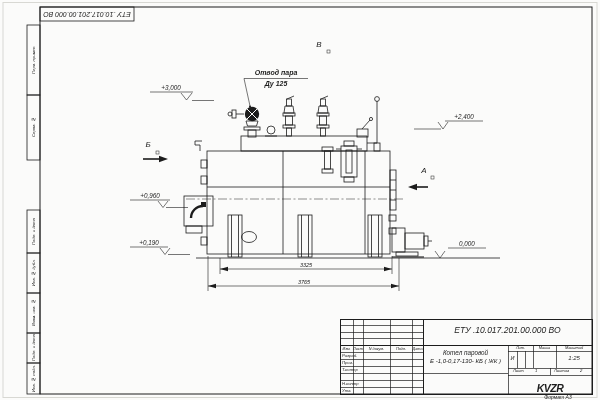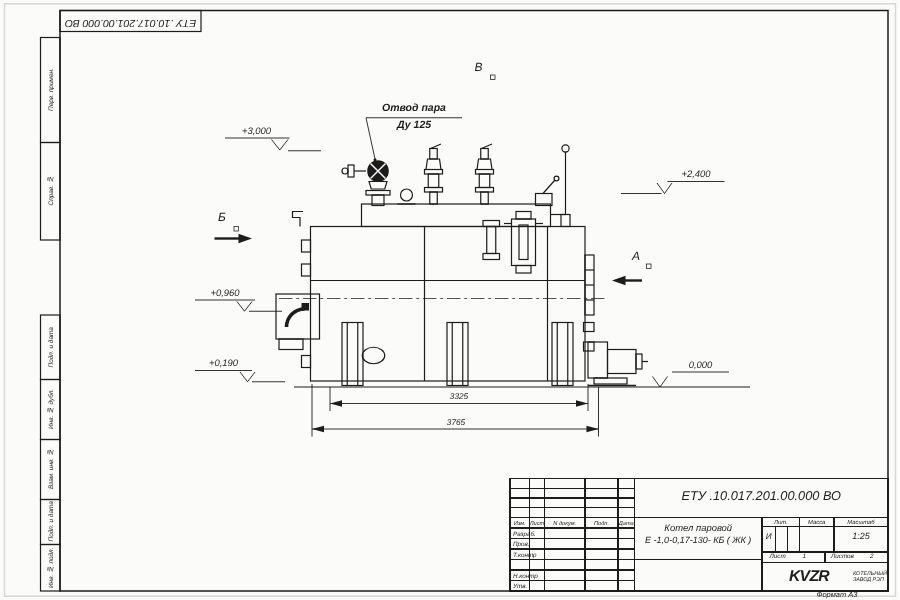--- a/index.html
+++ b/index.html
@@ -5,21 +5,21 @@
   html,body{margin:0;padding:0;background:#e9e9e7;}
   #page{position:relative;width:600px;height:400px;background:#fbfbfa;overflow:hidden;
         font-family:"Liberation Sans",sans-serif;color:#1c1c1c;}
   svg{position:absolute;left:0;top:0;}
   .t{position:absolute;font-style:italic;color:#1c1c1c;white-space:nowrap;line-height:1.15;}
   .c{text-align:center;}
   .flip{display:flex;align-items:center;justify-content:center;transform:rotate(180deg);}
   .vstamp{position:absolute;width:13px;font-size:4.3px;font-style:italic;color:#1c1c1c;
           writing-mode:vertical-rl;transform:rotate(180deg);
           display:flex;align-items:center;justify-content:center;text-align:center;}
-  .logo{position:absolute;left:510px;top:376px;width:80px;height:16px;display:flex;align-items:center;gap:16px;}
+  .logo{position:absolute;left:510px;top:376px;width:80px;height:16px;display:flex;align-items:center;gap:6px;flex-direction:column;}
   .logo-mark{width:12px;height:12px;background:
      repeating-linear-gradient(90deg,#161616 0 2px,#fbfbfa 2px 3px,#161616 3px 5px,#161616 5px 6px);
      background-color:#161616;}
   .logo-kvzr{font-weight:bold;font-style:italic;font-size:10.5px;letter-spacing:-.5px;}
   .logo-sub{font-size:3.6px;line-height:1.2;font-style:italic;}
 </style>
 </head>
 <body>
 
 <div id="page">

